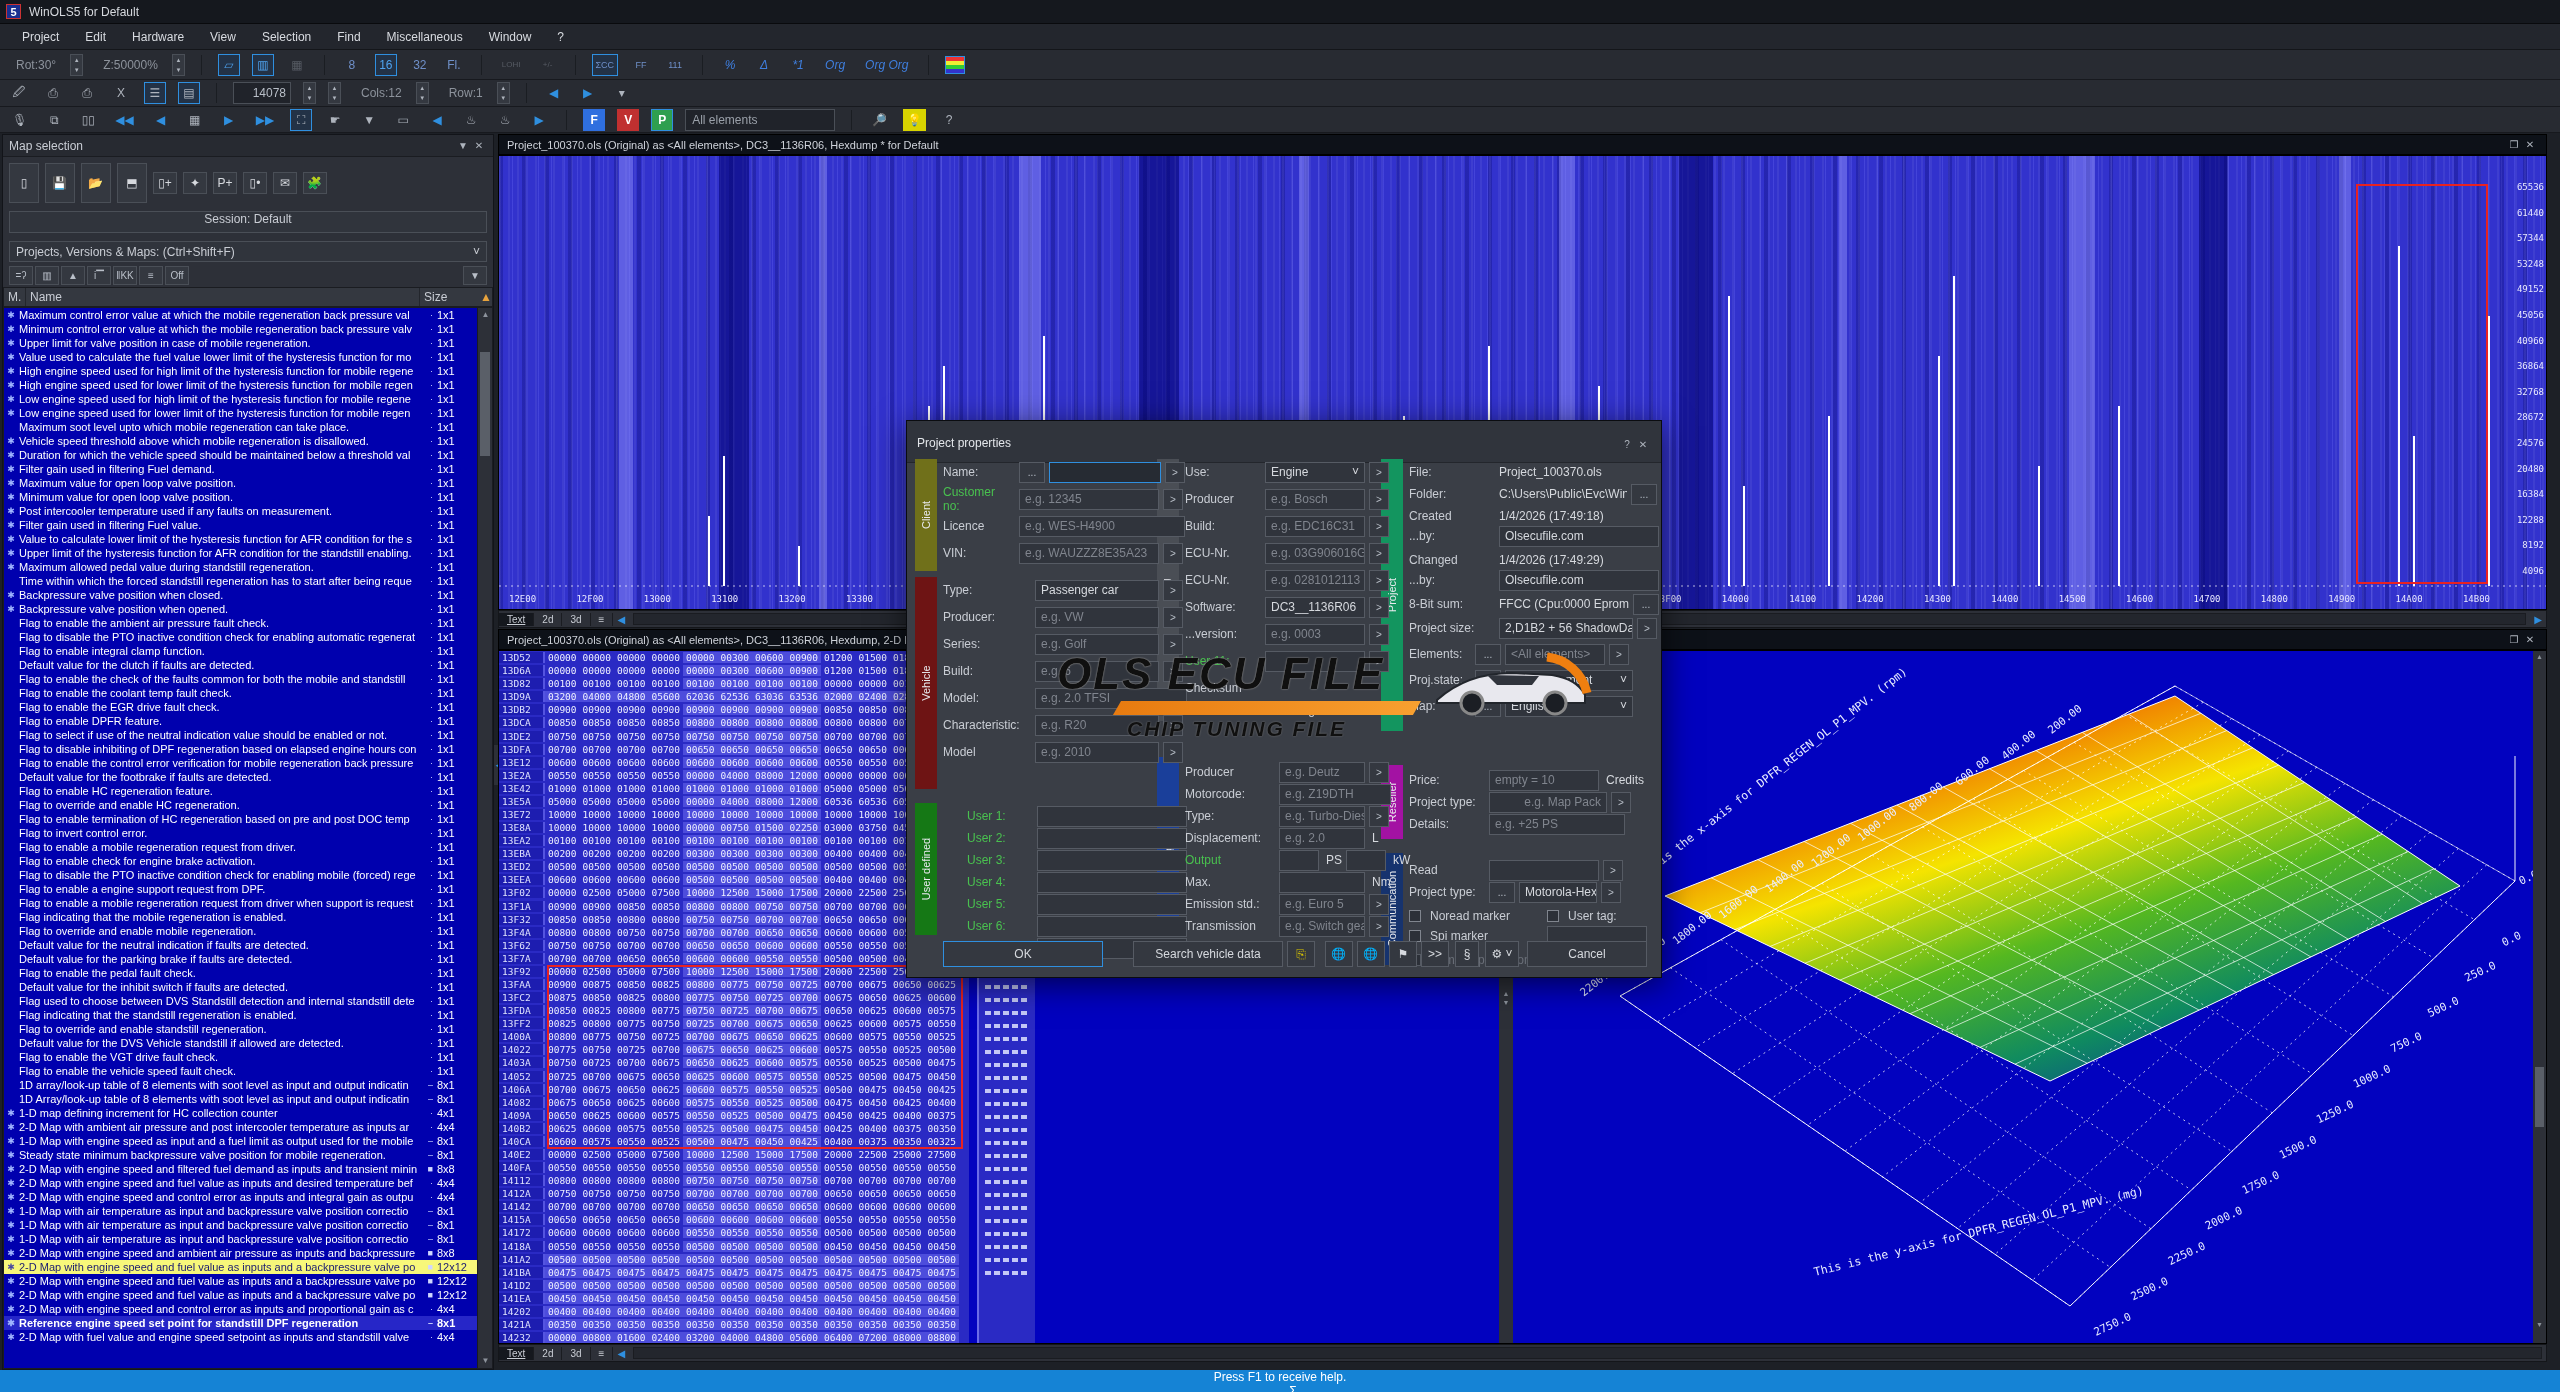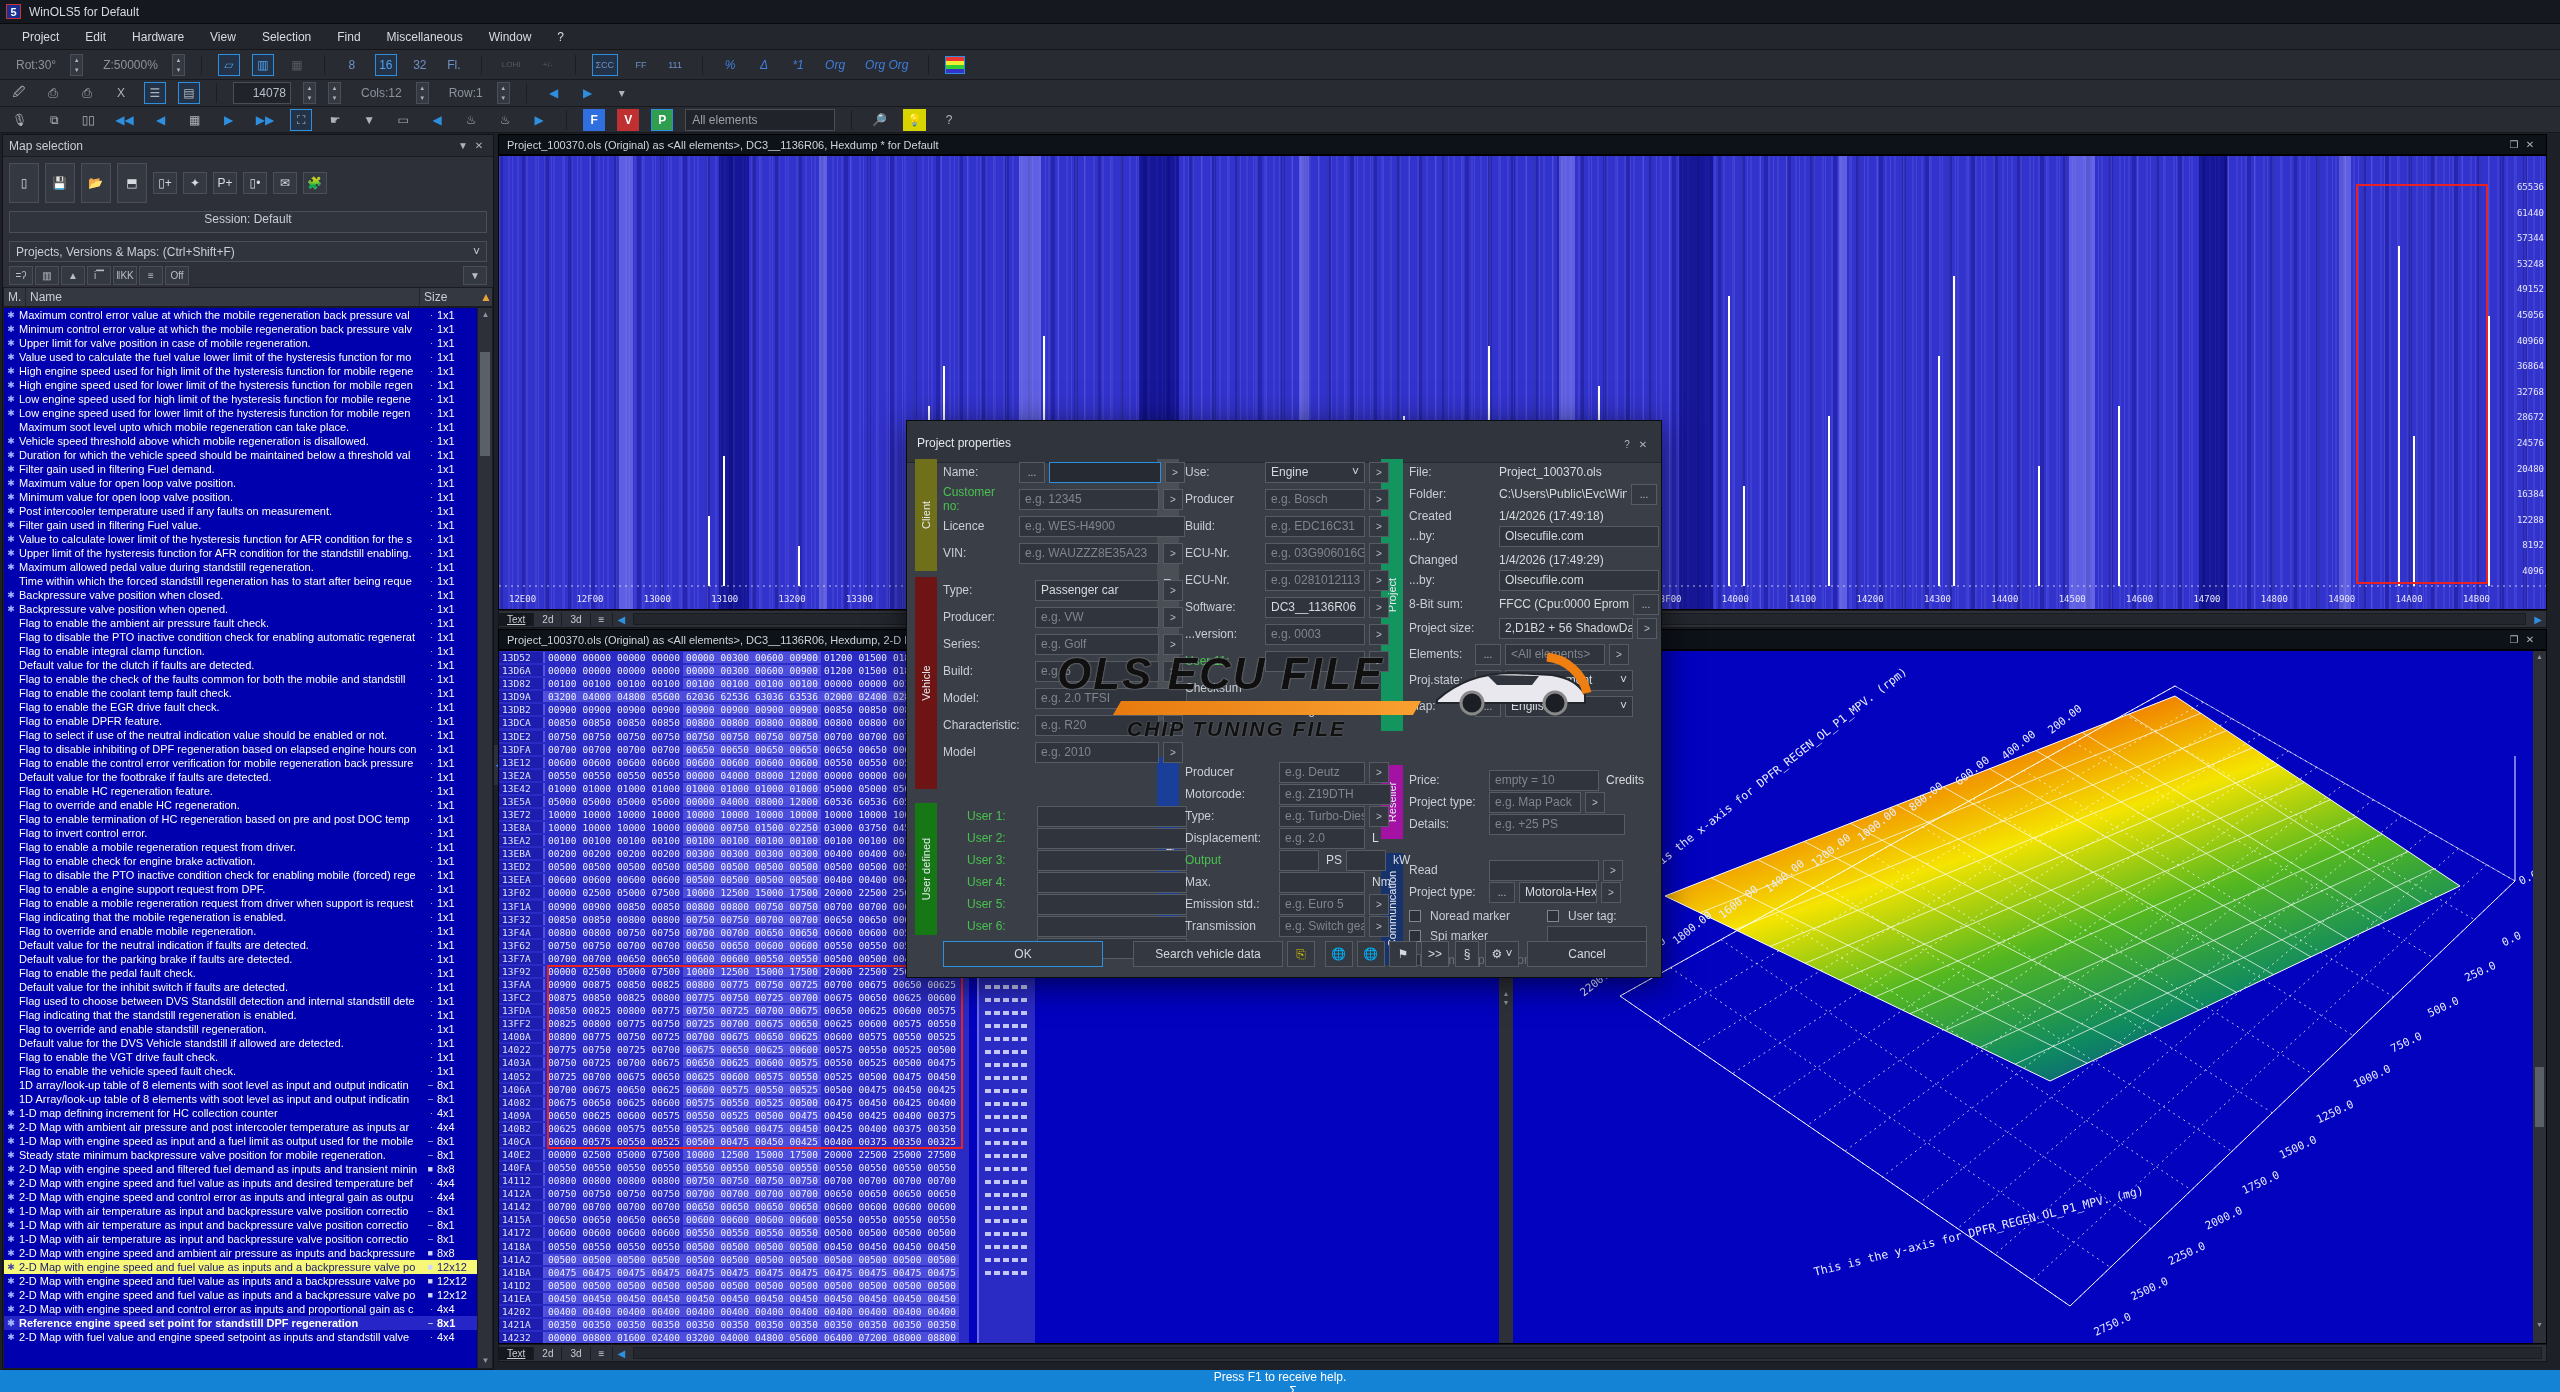--- a/index.html
+++ b/index.html
@@ -2164,21 +2164,21 @@
         </div>
         <div class="frow" style="left: 502px; top: 348px;">
           <span class="flabel" style="width: 76px;">Price:</span>
           <span class="fin" style="width: 110px;">
             <span class="ph">empty = 10</span>
           </span>
           <span class="unit">Credits</span>
         </div>
         <div class="frow" style="left: 502px; top: 370px;">
           <span class="flabel" style="width: 76px;">Project type:</span>
-          <span class="fin" style="width: 92px;">
+          <span class="fin" style="width: 118px; justify-content: flex-end;">
             <span class="ph">e.g. Map Pack</span>
           </span>
           <span class="abtn">&gt;</span>
         </div>
         <div class="frow" style="left: 502px; top: 392px;">
           <span class="flabel" style="width: 76px;">Details:</span>
           <span class="fin" style="width: 136px;">
             <span class="ph">e.g. +25 PS</span>
           </span>
         </div>

